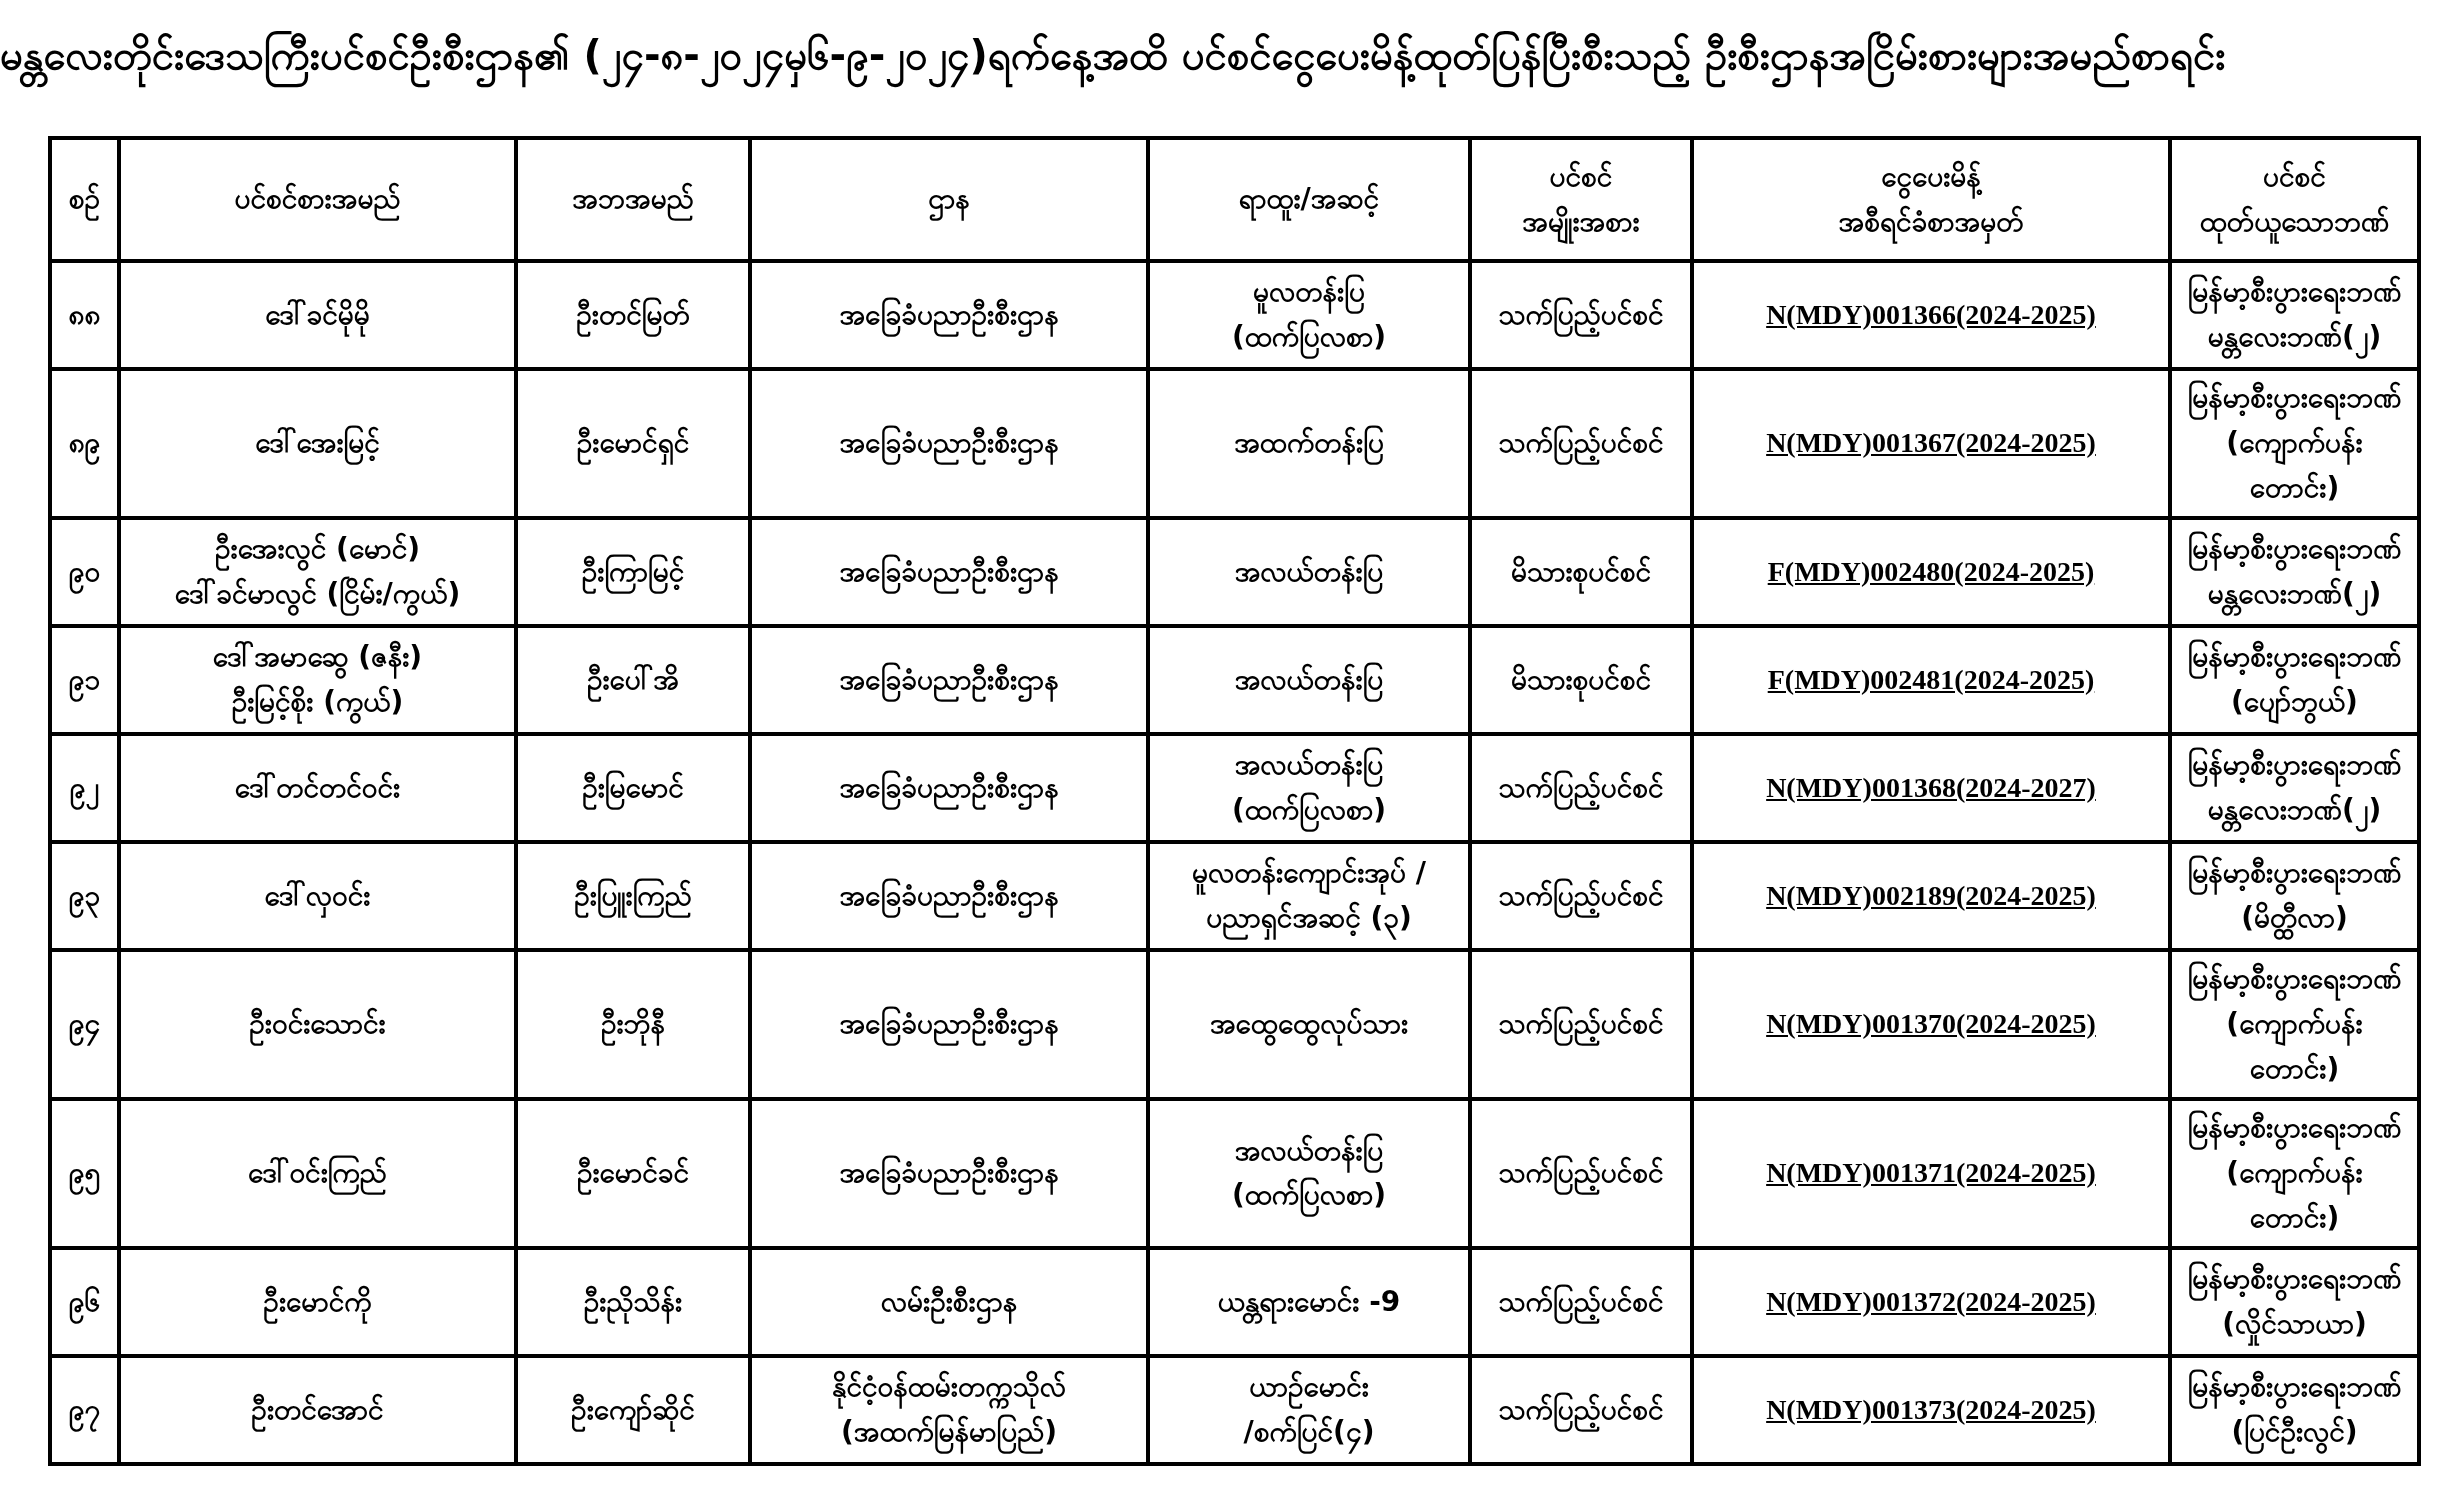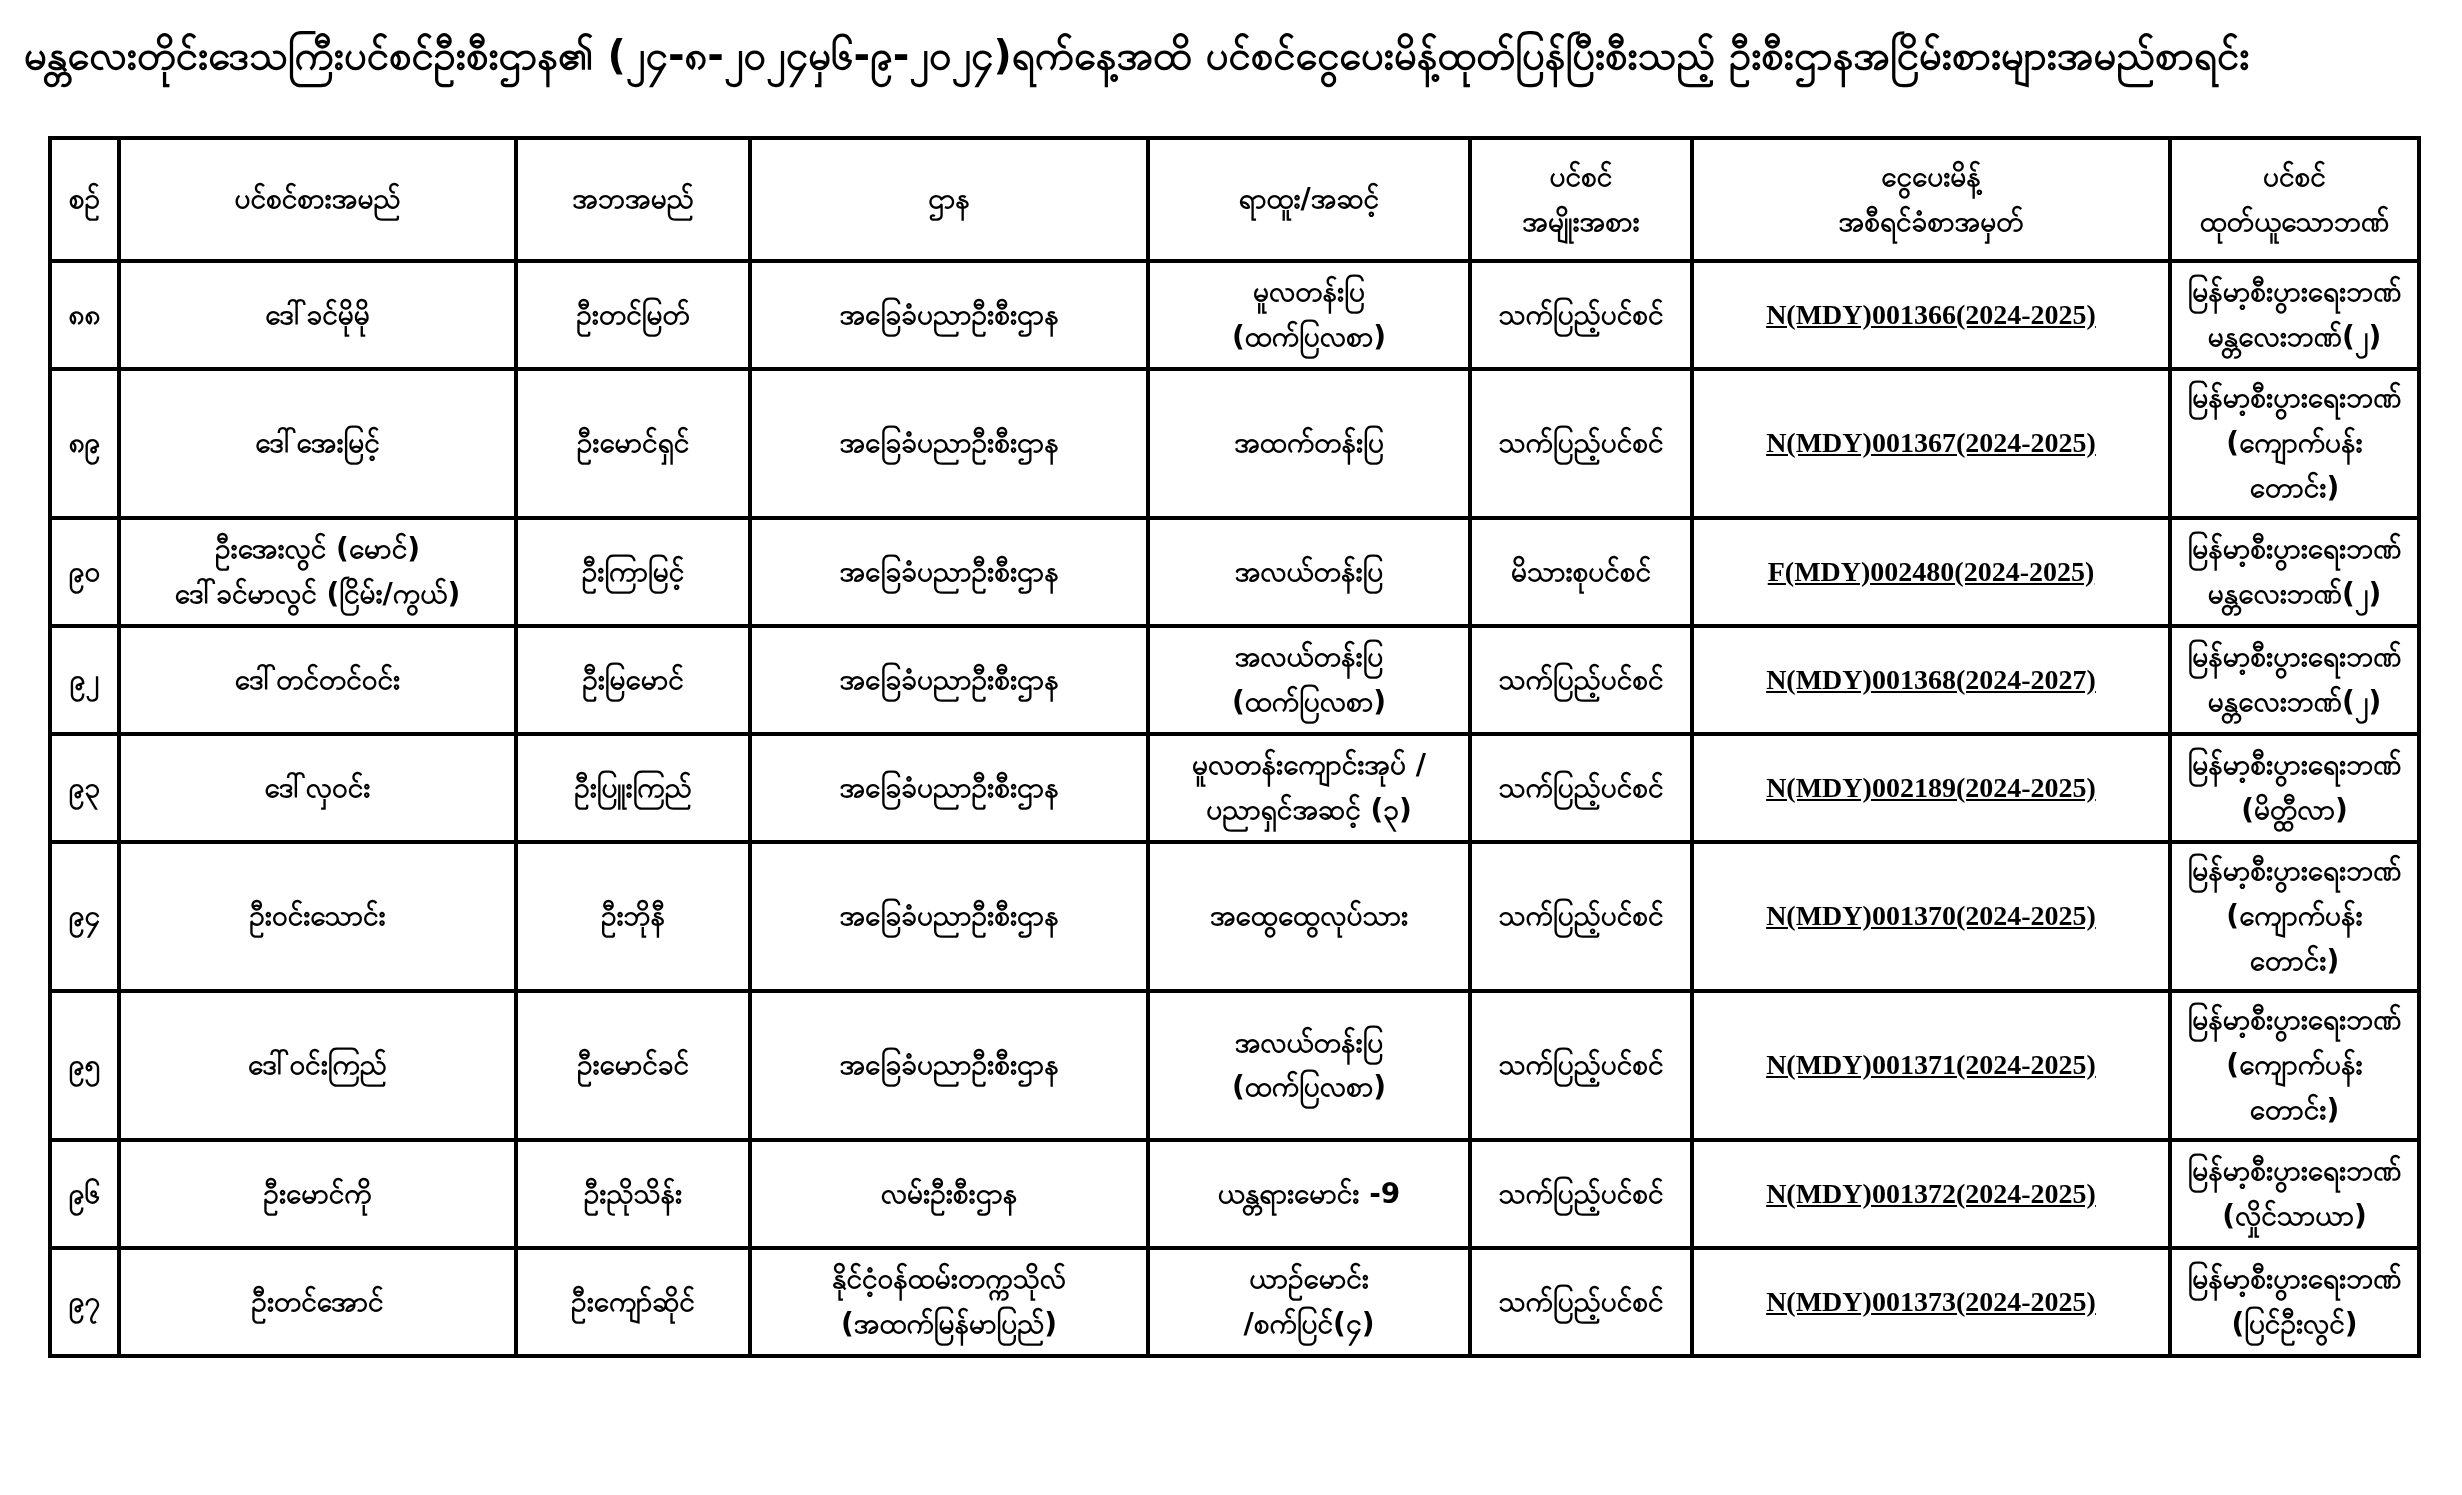--- a/index.html
+++ b/index.html
@@ -15,21 +15,20 @@
   .doc-title {
     position: absolute;
     top: 30px;
     left: 0;
     width: 1996px;
     text-align: center;
     font-size: 40px;
     font-weight: bold;
     letter-spacing: 0px;
     white-space: nowrap;
-    padding-left: 24px;
   }
   table.pension-table {
     position: absolute;
     top: 136px;
     left: 48px;
     width: 2370px;
     border-collapse: collapse;
     table-layout: fixed;
   }
   table.pension-table th,
@@ -121,20 +120,32 @@
 ဒေါ်ခင်မာလွင် (ငြိမ်း/ကွယ်)</td>
       <td class="cell-left">ဦးကြာမြင့်</td>
       <td>အခြေခံပညာဦးစီးဌာန</td>
       <td>အလယ်တန်းပြ</td>
       <td>မိသားစုပင်စင်</td>
       <td class="cell-order">F(MDY)002480(2024-2025)</td>
       <td>မြန်မာ့စီးပွားရေးဘဏ်
 မန္တလေးဘဏ်(၂)</td>
     </tr>
     <tr>
+      <td class="cell-no">၉၁</td>
+      <td class="cell-left">ဒေါ်အမာဆွေ (ဇနီး)
+ဦးမြင့်စိုး (ကွယ်)</td>
+      <td class="cell-left">ဦးပေါ်အိ</td>
+      <td>အခြေခံပညာဦးစီးဌာန</td>
+      <td>အလယ်တန်းပြ</td>
+      <td>မိသားစုပင်စင်</td>
+      <td class="cell-order">F(MDY)002481(2024-2025)</td>
+      <td>မြန်မာ့စီးပွားရေးဘဏ်
+(ပျော်ဘွယ်)</td>
+    </tr>
+    <tr>
       <td class="cell-no">၉၂</td>
       <td class="cell-left">ဒေါ်တင်တင်ဝင်း</td>
       <td class="cell-left">ဦးမြမောင်</td>
       <td>အခြေခံပညာဦးစီးဌာန</td>
       <td>အလယ်တန်းပြ
 (ထက်ပြလစာ)</td>
       <td>သက်ပြည့်ပင်စင်</td>
       <td class="cell-order">N(MDY)001368(2024-2027)</td>
       <td>မြန်မာ့စီးပွားရေးဘဏ်
 မန္တလေးဘဏ်(၂)</td>

